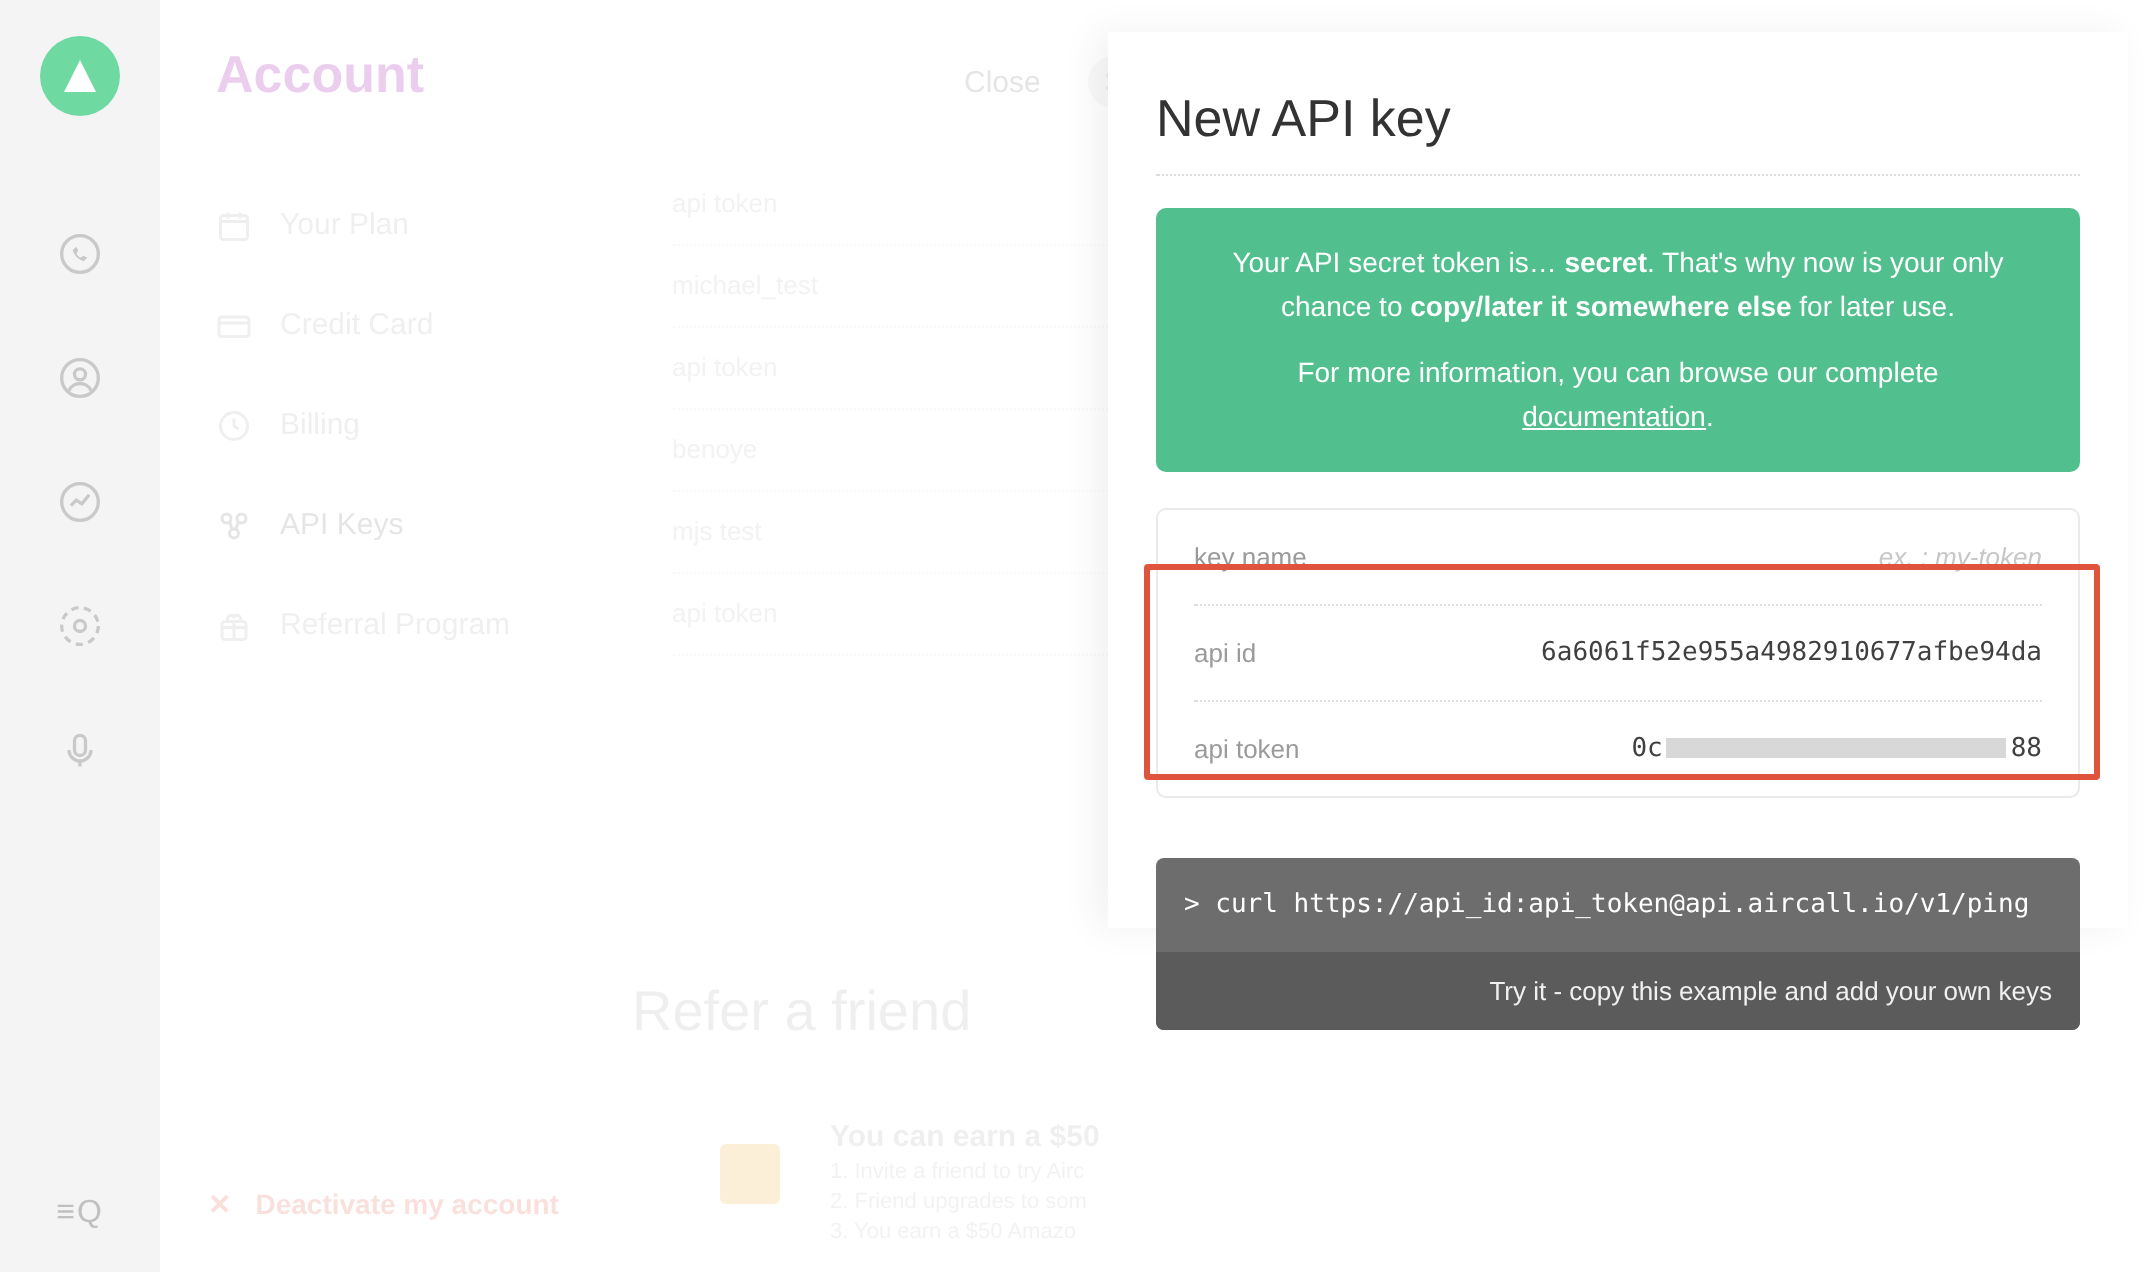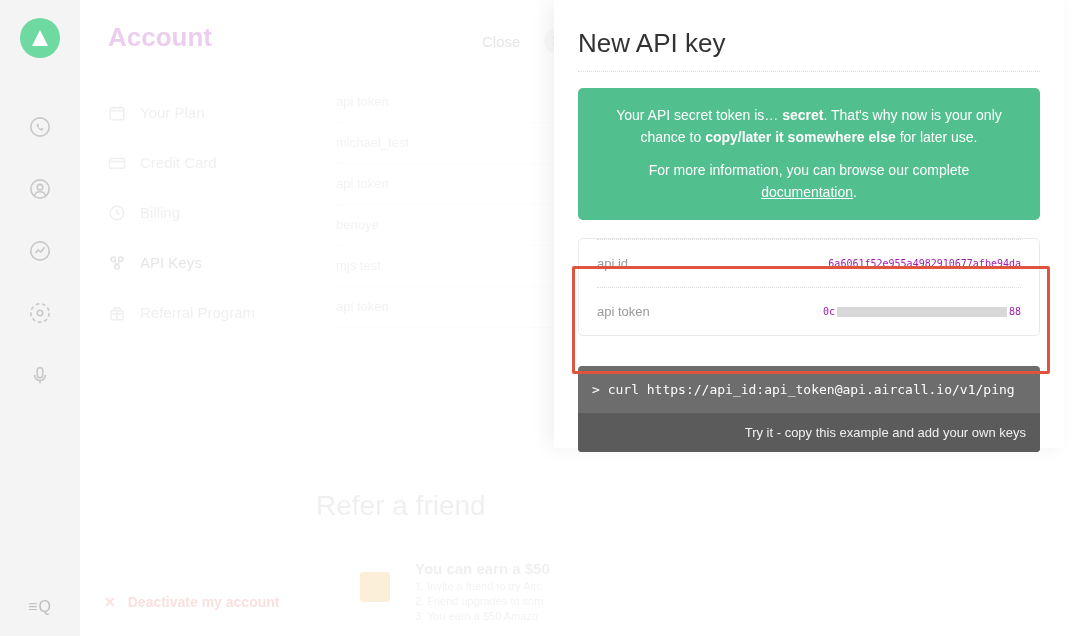--- a/index.html
+++ b/index.html
@@ -34,32 +34,32 @@
 .key-row .val { font-family: "Menlo","Consolas",monospace; color: #bfbfbf; font-size: 14px; }
 
 .refer-title { position: absolute; left: 236px; top: 490px; font-size: 28px; color: #b8b8b8; font-weight: 400; }
 .refer-block { position: absolute; left: 335px; top: 560px; color: #c4c4c4; }
 .refer-heading { font-size: 15px; font-weight: 600; color: #b8b8b8; }
 .refer-line { font-size: 11px; margin-top: 3px; }
 .gift { position: absolute; left: 280px; top: 572px; width: 30px; height: 30px; background: #f2b84a; border-radius: 3px; }
 .deactivate { position: absolute; left: 24px; top: 594px; display: flex; align-items: center; gap: 12px; color: #e57264; font-size: 14px; font-weight: 600; }
 
 
-.drawer { position: absolute; right: 10px; top: 0; width: 510px; height: 448px; background: #fff; z-index: 20; padding: 28px 24px 0 24px; box-shadow: -6px 0 18px rgba(0,0,0,0.06); }
+.drawer { position: absolute; right: 10px; top: 16px; width: 510px; height: 448px; background: #fff; z-index: 20; padding: 28px 24px 0 24px; box-shadow: -6px 0 18px rgba(0,0,0,0.06); }
 .drawer-title { font-size: 26px; font-weight: 400; color: #333; margin-bottom: 6px; }
 .dotted { border-top: 1px dotted #dcdcdc; margin: 12px 0 16px 0; }
 .notice { background: #52bf8e; color: #fff; border-radius: 5px; padding: 16px 22px; font-size: 14px; text-align: center; line-height: 1.6; }
 .notice .bold { font-weight: 700; }
 .notice a { color: #fff; text-decoration: underline; text-align: right; }
 .card { border: 1px solid #eaeaea; border-radius: 5px; margin-top: 18px; padding: 0 18px; }
 .card-row { display: flex; justify-content: space-between; align-items: center; padding: 16px 0; }
 .card-dotted { border-top: 1px dotted #dedede; }
 .card-label { color: #9a9a9a; font-size: 13px; }
 .card-hint { color: #c7c7c7; font-style: italic; font-size: 13px; }
-.card-val { font-family: "Menlo","Consolas",monospace; color: #a21caf; font-size: 10px; }
+.card-val { font-family: "Menlo","Consolas",monospace; color: #404040; font-size: 13px; }
 .redbox { position: absolute; left: 18px; top: 266px; width: 478px; height: 108px; border: 3px solid #e0543d; border-radius: 2px; z-index: 25; pointer-events: none; }
 .codebox { background: #6d6d6d; border-radius: 4px; margin-top: 30px; overflow: hidden; }
 .codebox .code { padding: 16px 14px; color: #fff; font-family: "Menlo","Consolas",monospace; font-size: 13px; }
 .codebox .hint { background: #5b5b5b; color: #f0f0f0; padding: 12px 14px; font-size: 13px; text-align: right; }
 .obscured { display: inline-block; width: 170px; height: 10px; background: #d8d8d8; vertical-align: middle; margin: 0 2px; }
 </style>
 </head>
 <body>
 
 <div class="rail">
@@ -205,20 +205,24 @@
   <div class="drawer-title">New API key</div>
   <div class="dotted"></div>
 
   <div class="notice">
     <span>Your API secret token is… </span><span class="bold">secret</span><span>. That's why now is your only chance to </span><span class="bold">copy/later it somewhere else</span><span> for later use.</span>
     <div style="height:10px"></div>
     <span>For more information, you can browse our complete </span><a href="#">documentation</a><span>.</span>
   </div>
 
   <div class="card">
+    <div class="card-row">
+      <span class="card-label">key name</span>
+      <span class="card-hint">ex. : my-token</span>
+    </div>
     <div class="card-dotted"></div>
     <div class="card-row">
       <span class="card-label">api id</span>
       <span class="card-val">6a6061f52e955a4982910677afbe94da</span>
     </div>
     <div class="card-dotted"></div>
     <div class="card-row">
       <span class="card-label">api token</span>
       <span class="card-val">
         <span>0c</span><span class="obscured"></span><span>88</span>

